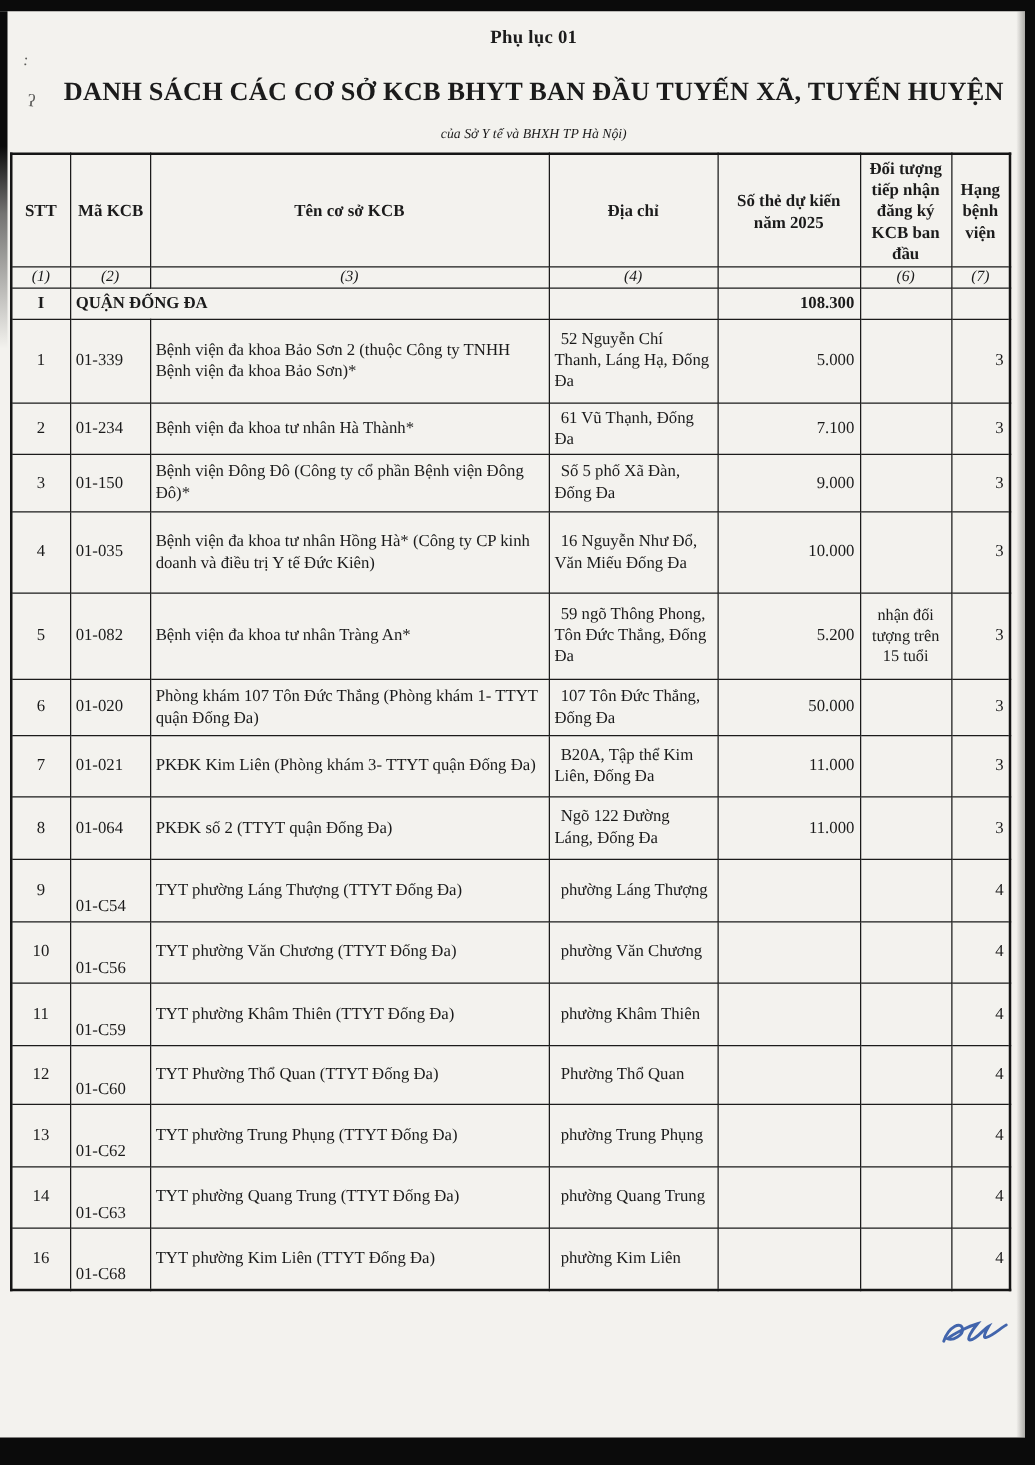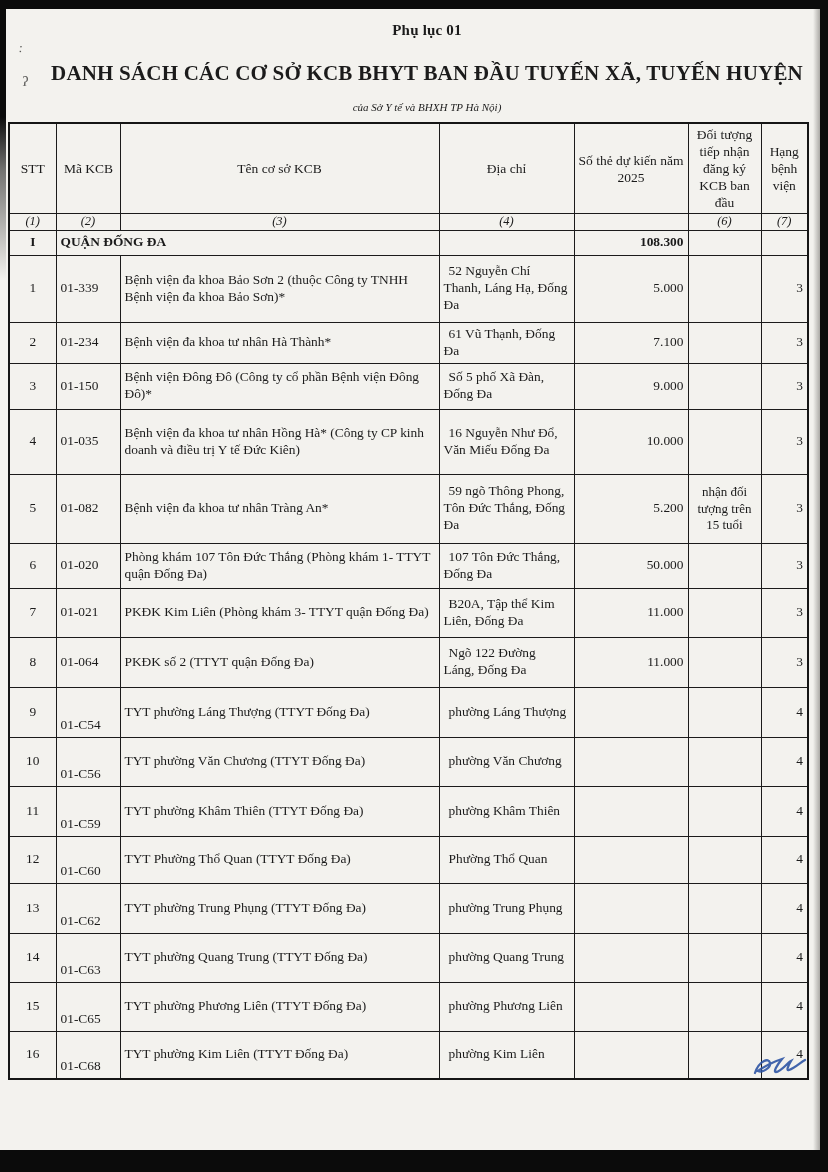--- a/index.html
+++ b/index.html
@@ -36,21 +36,21 @@
     border-collapse:collapse;table-layout:fixed;
     font-size:13.4px;line-height:1.26;
   }
   table.main th, table.main td{
     border:1px solid #1b1b1b;
     padding:2px 4px;
     vertical-align:middle;
     overflow:hidden;
   }
   table.main{border:2px solid #151515;}
-  tr.head-row th{font-weight:normal;text-align:center;font-size:13.5px;height:84px;padding:2px 3px;}
+  tr.head-row th{font-weight:bold;text-align:center;font-size:13.5px;height:84px;padding:2px 3px;}
   tr.head-row th.h-ma{text-align:center;padding-left:4px;}
   tr.num-row td{font-style:italic;text-align:center;font-size:12.5px;height:14px;padding:0 2px;}
   tr.section-row td{font-weight:bold;height:20px;}
   .c-stt{text-align:center;}
   .c-code{text-align:left;padding-left:4px;}
   .c-name{text-align:left;padding-left:7px;padding-right:4px;}
   .c-addr{text-align:left;padding-left:6px;text-indent:5px;}
   .c-cards{text-align:right;padding-right:24px;}
   .c-note{text-align:center;font-size:13px;padding:1px 2px;}
   .c-rank{text-align:right;padding-right:7px;}
@@ -251,29 +251,20 @@
         <tr class="tyt-row">
     <td class="c-stt">14</td>
     <td class="c-code">01-C63</td>
     <td class="c-name">TYT phường Quang Trung (TTYT Đống Đa)</td>
     <td class="c-addr">phường Quang Trung</td>
     <td class="c-cards"></td>
     <td class="c-note"></td>
     <td class="c-rank">4</td>
   </tr>
         <tr class="tyt-row">
-    <td class="c-stt">15</td>
-    <td class="c-code">01-C65</td>
-    <td class="c-name">TYT phường Phương Liên (TTYT Đống Đa)</td>
-    <td class="c-addr">phường Phương Liên</td>
-    <td class="c-cards"></td>
-    <td class="c-note"></td>
-    <td class="c-rank">4</td>
-  </tr>
-        <tr class="tyt-row">
     <td class="c-stt">16</td>
     <td class="c-code">01-C68</td>
     <td class="c-name">TYT phường Kim Liên (TTYT Đống Đa)</td>
     <td class="c-addr">phường Kim Liên</td>
     <td class="c-cards"></td>
     <td class="c-note"></td>
     <td class="c-rank">4</td>
   </tr>
       </tbody>
   </table>

